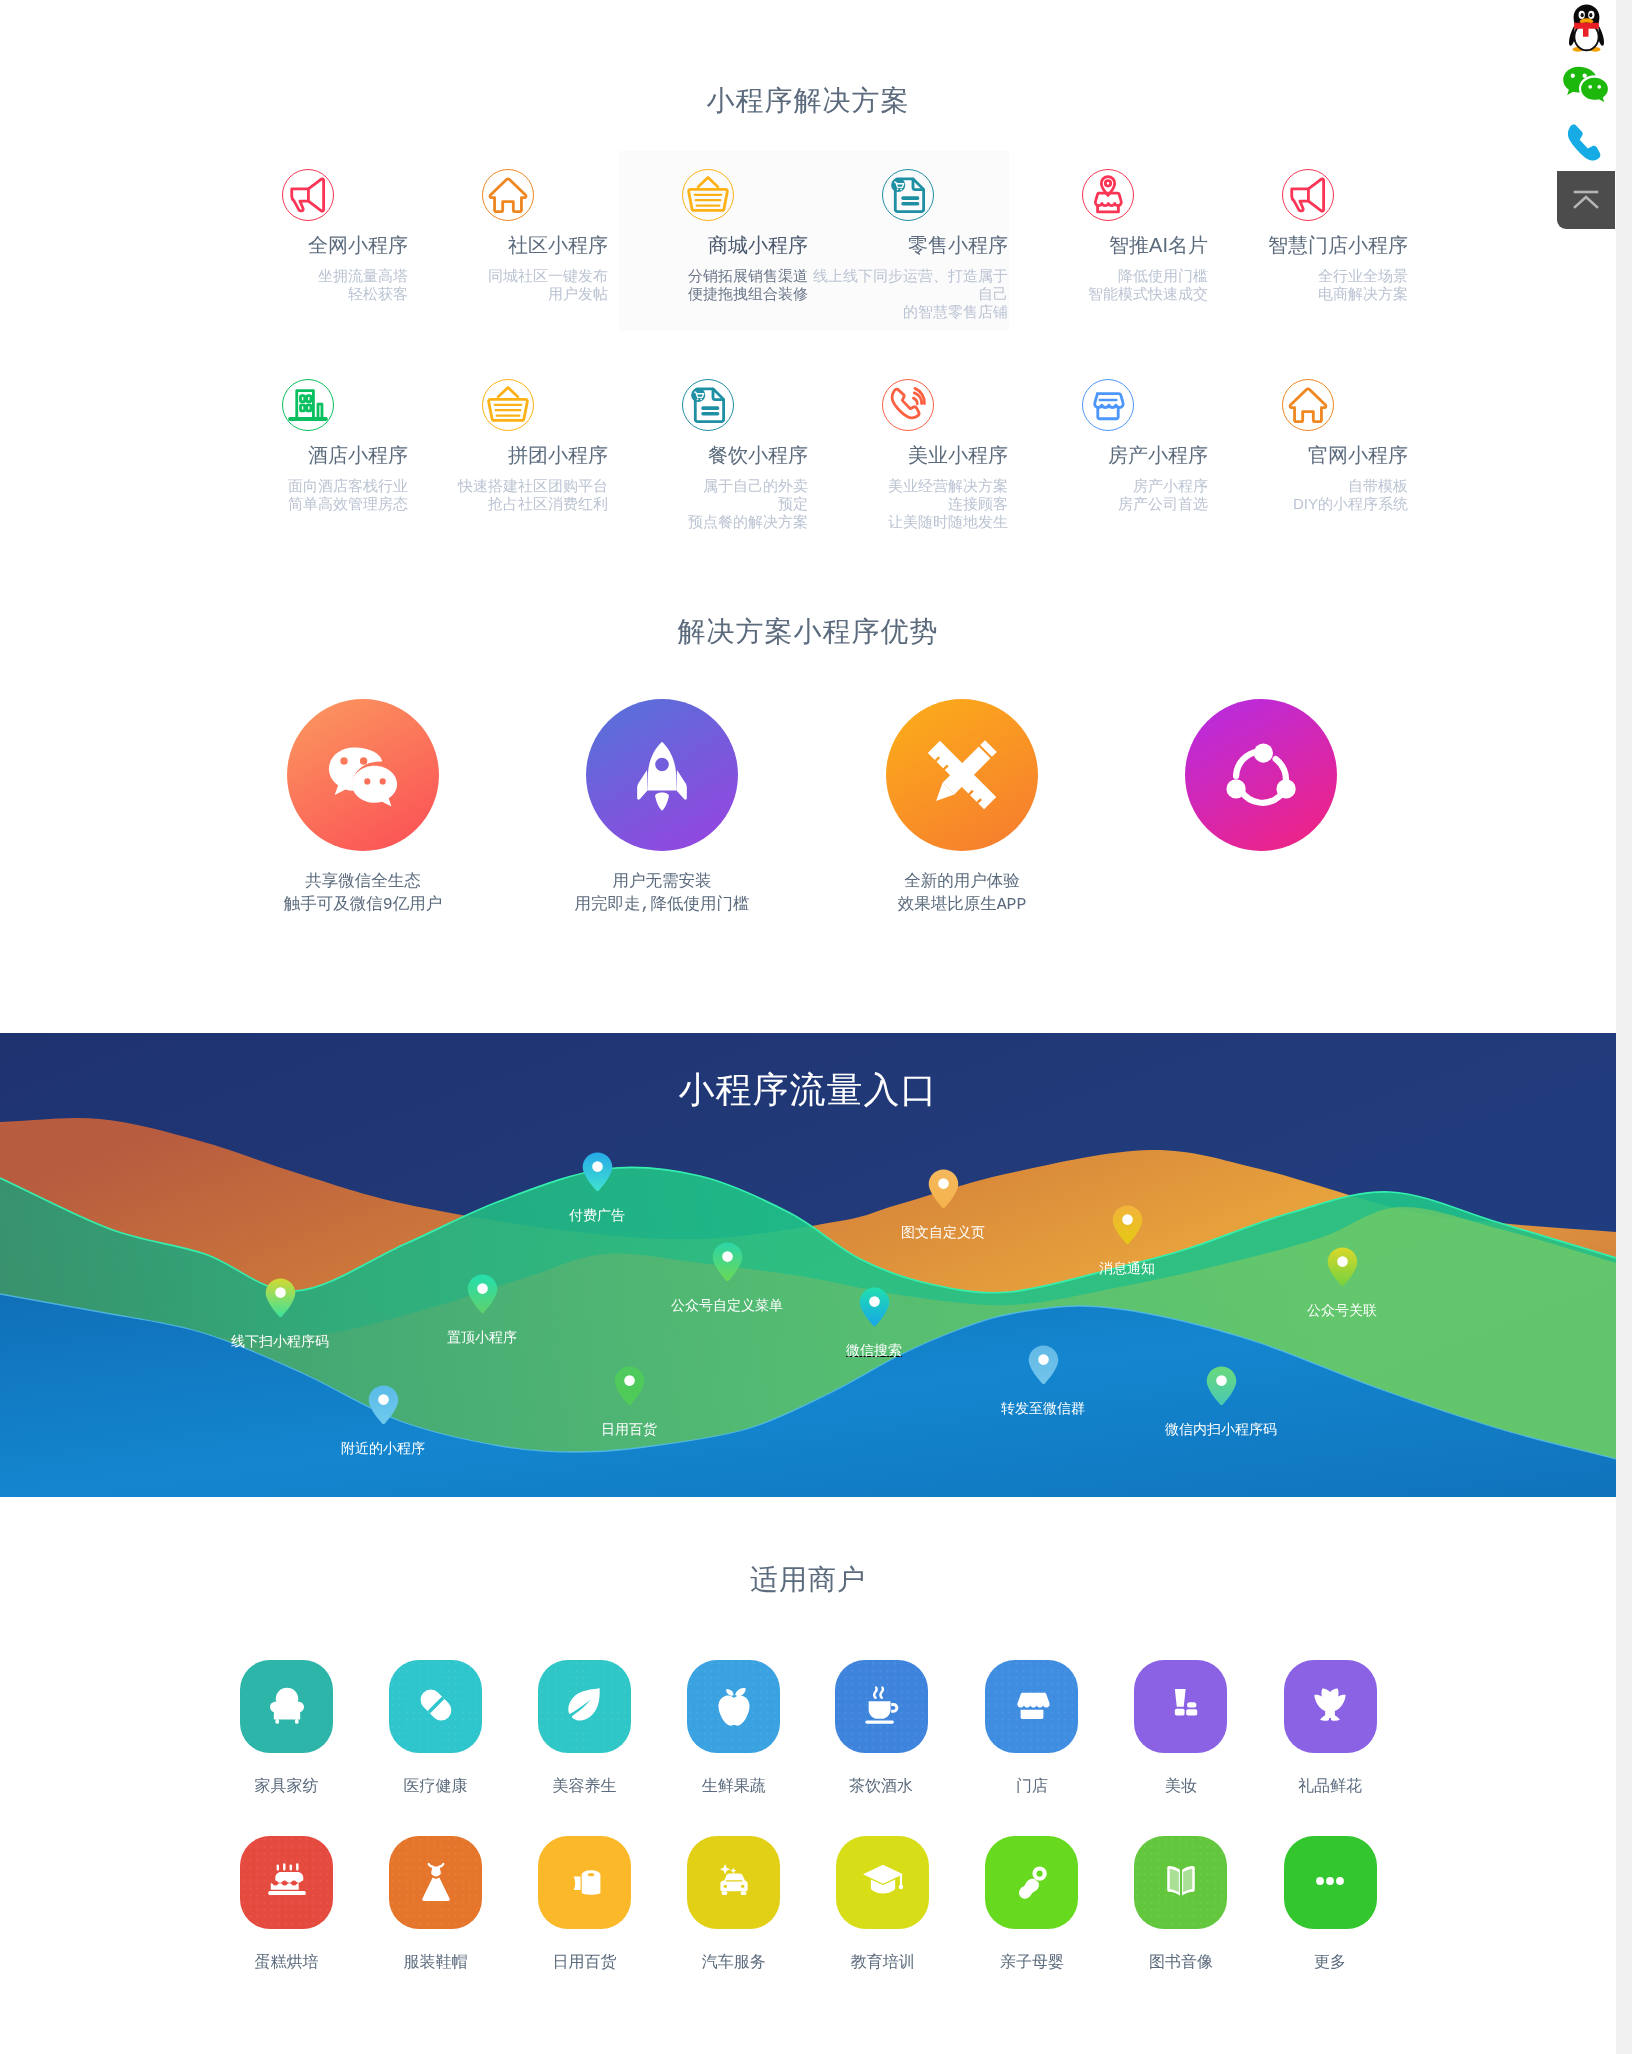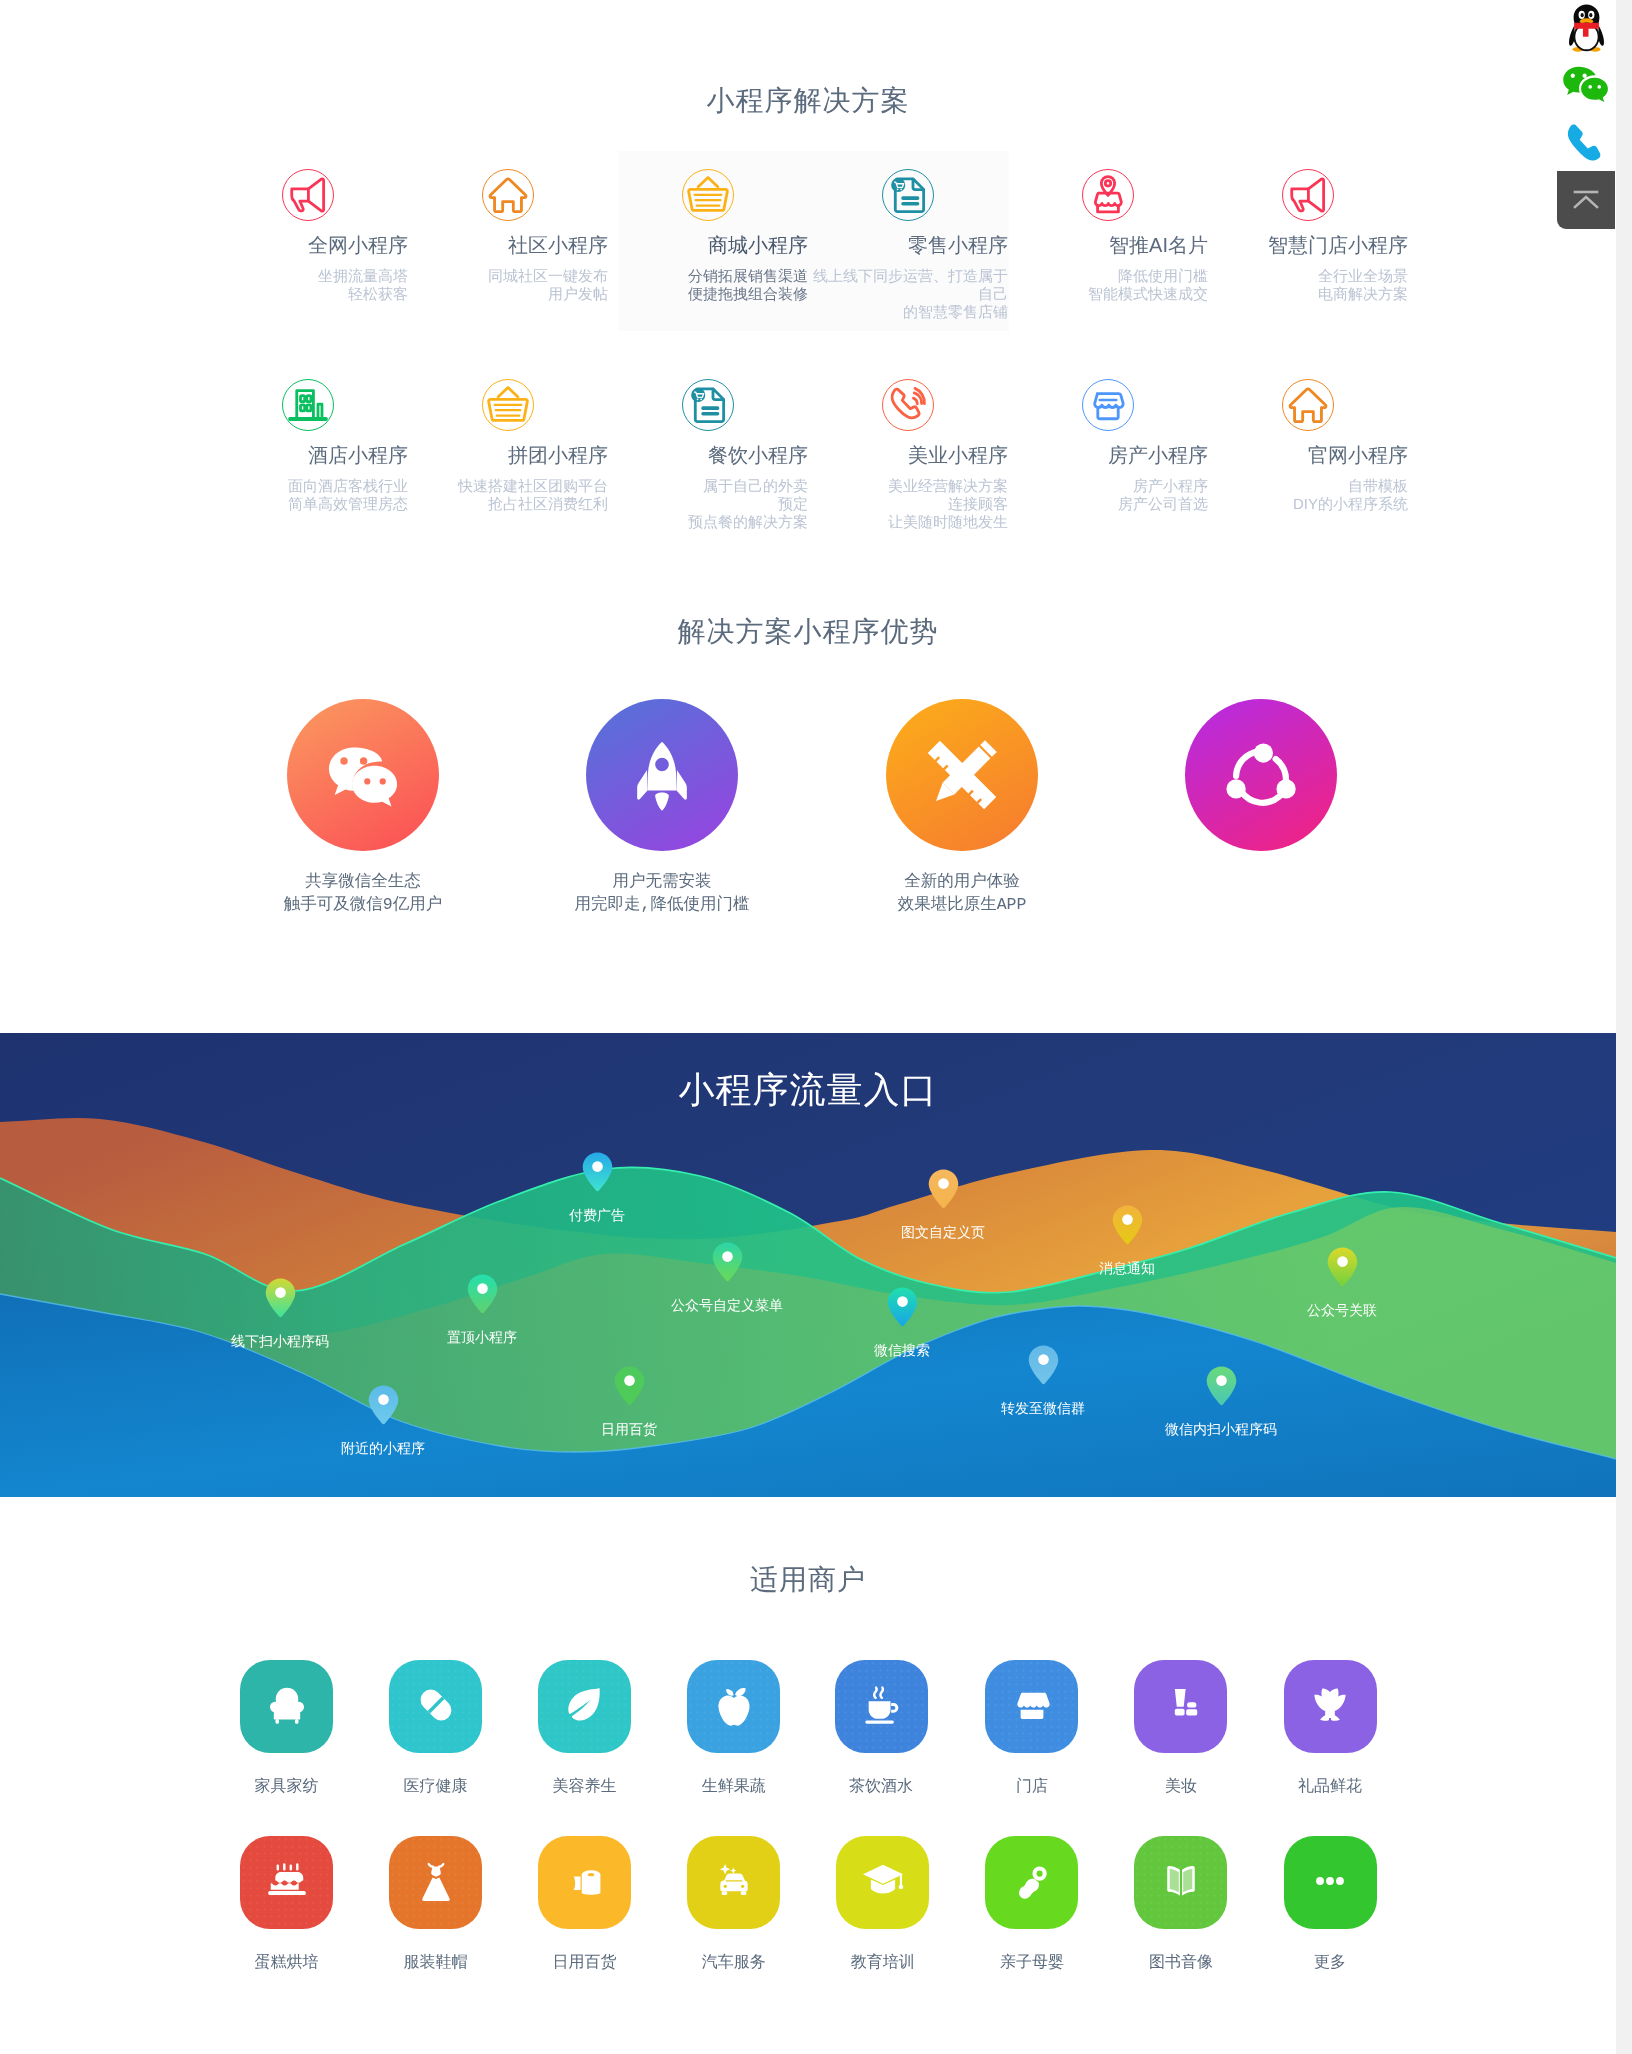--- a/index.html
+++ b/index.html
@@ -456,21 +456,21 @@
             <linearGradient id="pg8" x1="0.5" y1="0" x2="0.5" y2="1">
               <stop offset="0" stop-color="#d9d92b"></stop>
               <stop offset="1" stop-color="#74d13f"></stop>
             </linearGradient>
           </defs>
           <path d="M15.5 0.6C7.3 0.6 0.7 7.2 0.7 15.3c0 3.3 2.1 8.0 5.0 12.4 2.9 4.4 6.3 8.3 8.2 10.5a2.1 2.1 0 0 0 3.2 0c1.9-2.2 5.3-6.1 8.2-10.5 2.9-4.4 5.0-9.1 5.0-12.4C30.3 7.2 23.7 0.6 15.5 0.6z" fill="url(#pg8)"></path>
           <circle cx="15.5" cy="14.6" r="5.3" fill="#fff"></circle>
         </svg>
         <div class="pin-label">公众号关联</div>
       </div>
-      <div class="pin" style="left: 812px; top: 1287px; width: 180px;">
+      <div class="pin" style="left: 784px; top: 1287px; width: 180px; text-decoration: underline;">
         <svg class="pin-svg" width="31" height="41" viewBox="0 0 31 41">
           <defs>
             <linearGradient id="pg9" x1="0.5" y1="0" x2="0.5" y2="1">
               <stop offset="0" stop-color="#21dfae"></stop>
               <stop offset="1" stop-color="#17a6e8"></stop>
             </linearGradient>
           </defs>
           <path d="M15.5 0.6C7.3 0.6 0.7 7.2 0.7 15.3c0 3.3 2.1 8.0 5.0 12.4 2.9 4.4 6.3 8.3 8.2 10.5a2.1 2.1 0 0 0 3.2 0c1.9-2.2 5.3-6.1 8.2-10.5 2.9-4.4 5.0-9.1 5.0-12.4C30.3 7.2 23.7 0.6 15.5 0.6z" fill="url(#pg9)"></path>
           <circle cx="15.5" cy="14.6" r="5.3" fill="#fff"></circle>
         </svg>

